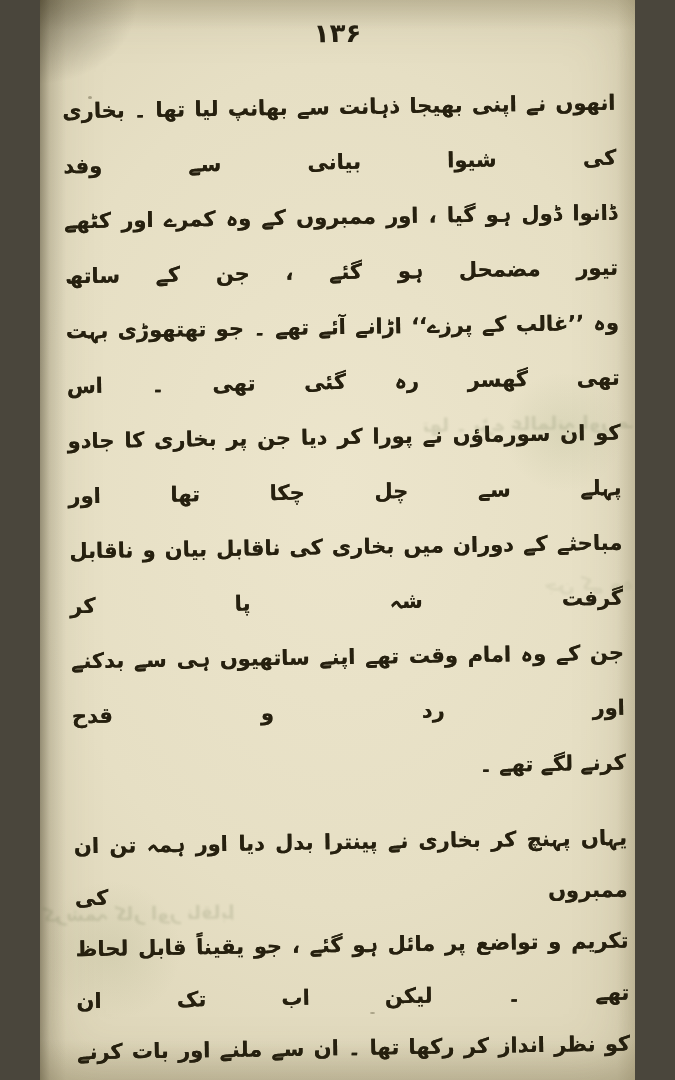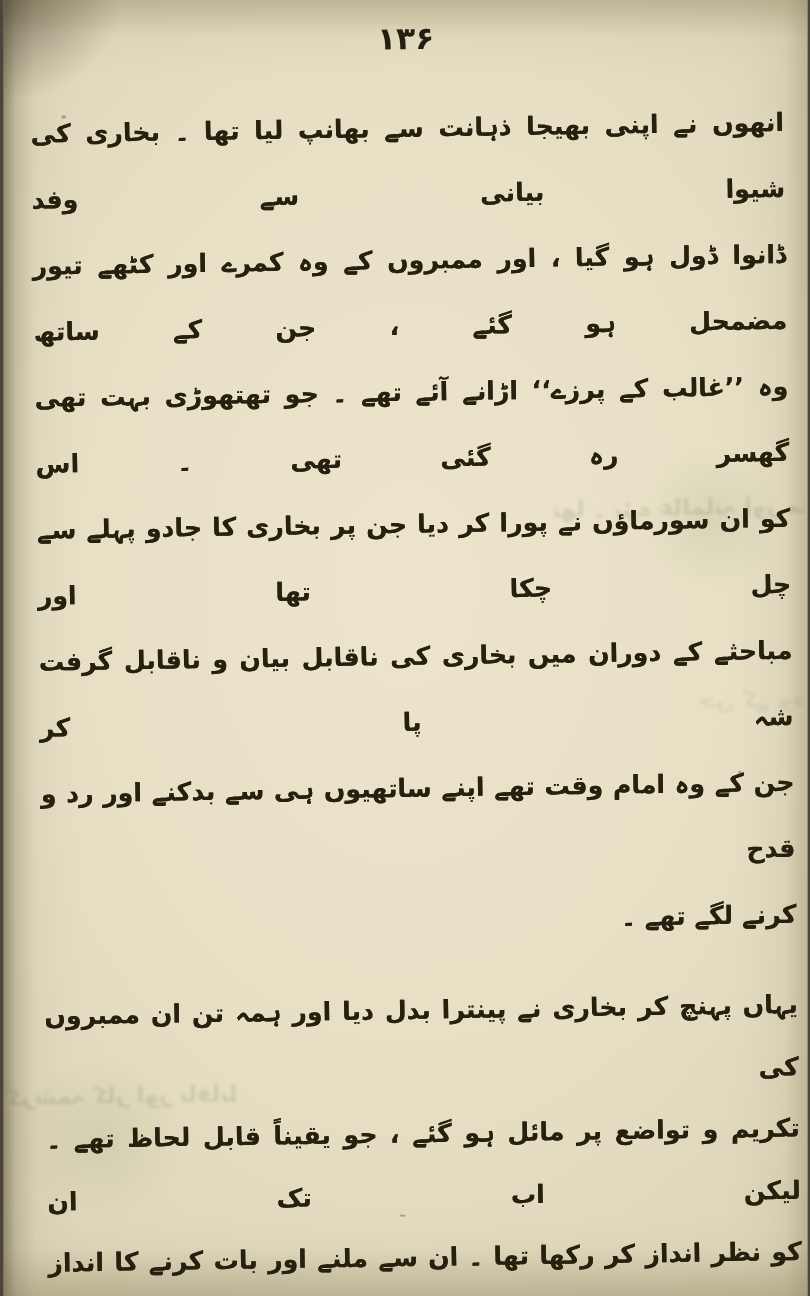--- a/index.html
+++ b/index.html
@@ -4,21 +4,21 @@
 <style>
   html, body {
     margin: 0;
     padding: 0;
     background: #4a463c;
     font-family: "DejaVu Sans", sans-serif;
   }
 
   .scan {
     position: relative;
-    width: 670px;
+    width: 595px;
     height: 1080px;
     margin: 0 auto;
     overflow: hidden;
     background:
       radial-gradient(ellipse 140px 120px at 0% 0%, rgba(40,35,20,0.45), transparent 70%),
       linear-gradient(to right, rgba(55,48,28,0.40) 0px, rgba(55,48,28,0.12) 10px, transparent 26px),
       linear-gradient(to left, rgba(120,108,70,0.18) 0px, transparent 18px),
       linear-gradient(to bottom, rgba(120,110,75,0.22) 0px, transparent 30px, transparent 1040px, rgba(110,100,65,0.20) 1080px),
       radial-gradient(circle at 88% 40%, rgba(95,115,60,0.10), transparent 60px),
       radial-gradient(circle at 12% 88%, rgba(95,110,60,0.10), transparent 70px),

